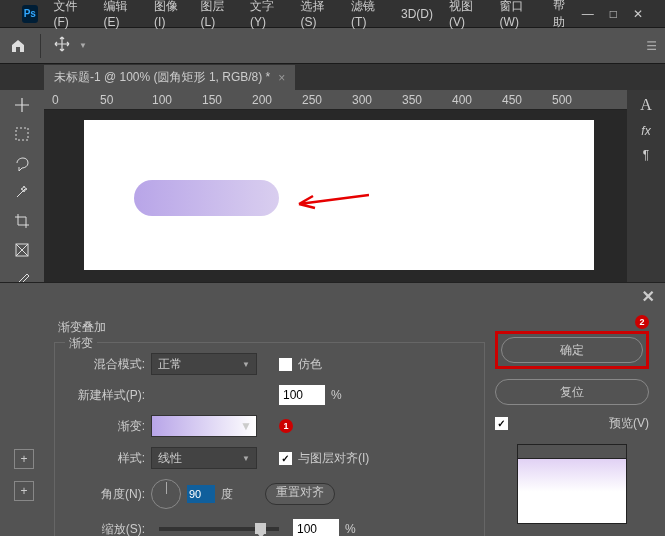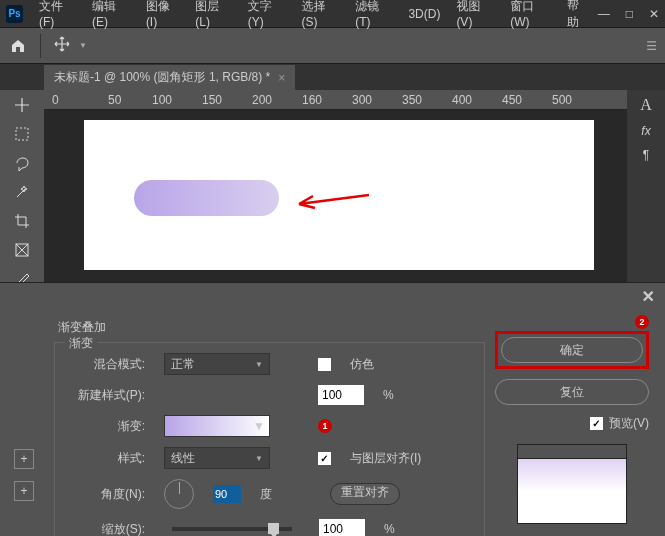--- a/index.html
+++ b/index.html
@@ -1,17 +1,17 @@
 <!DOCTYPE html>
 <html><head>
 <meta charset="utf-8">
 <style>
 *{margin:0;padding:0;box-sizing:border-box;font-family:"Microsoft YaHei",sans-serif;font-size:12px;color:#ccc}
 body{background:#323232;width:665px;height:536px;overflow:hidden}
-.titlebar{background:#323232;height:28px;display:flex;align-items:center;padding:0 6px;border-bottom:1px solid #1a1a1a}
+.titlebar{background:#323232;height:28px;display:flex;align-items:center;padding:0 22px;border-bottom:1px solid #1a1a1a}
 .ps-logo{width:18px;height:18px;background:#001e36;border-radius:3px;display:flex;align-items:center;justify-content:center;color:#31a8ff;font-size:10px;font-weight:bold;margin-right:8px}
 .menu-item{padding:0 8px;cursor:pointer}
 .win-controls{margin-left:auto;display:flex;gap:16px;color:#999}
 .toolbar2{height:36px;background:#535353;border-bottom:1px solid #1a1a1a;display:flex;align-items:center;padding:0 8px;gap:8px}
 .toolbar2 .home{width:20px;height:20px;display:flex;align-items:center;justify-content:center}
 .toolbar2 .divider{width:1px;height:24px;background:#333;margin:0 4px}
 .toolbar2 .hamburger{margin-left:auto;color:#aaa}
 .tab-bar{height:26px;background:#323232;display:flex;align-items:flex-end;padding-left:44px}
 .tab{background:#535353;padding:4px 10px;display:flex;align-items:center;gap:8px;font-size:11px}
 .tab .close{color:#999;cursor:pointer}
@@ -30,21 +30,21 @@
 .dialog-header{height:26px;display:flex;align-items:center;justify-content:flex-end;padding:0 10px;background:#535353}
 .dialog-close{font-size:16px;cursor:pointer;font-weight:bold}
 .dialog-body{display:flex;padding:0 10px;height:228px}
 .left-col{width:44px}
 .left-col .add{width:20px;height:20px;border:1px solid #888;display:flex;align-items:center;justify-content:center;margin-top:140px;margin-left:4px;font-size:12px}
 .left-col .add2{margin-top:12px}
 .settings{flex:1;padding:10px 0}
 .section-title{margin-left:4px;margin-bottom:4px}
 .fieldset{border:1px solid #666;padding:10px 10px 20px 10px;margin-top:6px;position:relative}
 .fieldset .legend{position:absolute;top:-8px;left:10px;background:#535353;padding:0 4px}
-.row{display:flex;align-items:center;margin-bottom:10px;gap:19px}
+.row{display:flex;align-items:center;margin-bottom:10px;gap:6px}
 .label{width:80px;text-align:right}
 .select{background:#434343;border:1px solid #333;height:22px;width:106px;padding:0 6px;display:flex;align-items:center;justify-content:space-between;cursor:pointer}
 .select .arrow-down{font-size:8px;color:#aaa}
 .input{background:#fff;color:#000;border:none;height:20px;width:46px;padding:0 4px;font-size:12px}
 .checkbox{width:13px;height:13px;background:#fff;display:inline-flex;align-items:center;justify-content:center;cursor:pointer}
 .checkbox.checked::after{content:"✓";color:#000;font-size:10px;font-weight:bold}
 .gradient-preview{width:106px;height:22px;background:linear-gradient(90deg,#b8a5e8,#fff);border:1px solid #333;cursor:pointer;display:flex;align-items:center;justify-content:flex-end;padding-right:4px}
 .badge{width:14px;height:14px;background:#cc0000;border-radius:50%;color:#fff;display:flex;align-items:center;justify-content:center;font-size:9px;font-weight:bold}
 .hl-red{border:2px solid #cc0000;padding:1px 4px}
 .angle-dial{width:30px;height:30px;border:1px solid #888;border-radius:50%;position:relative}
@@ -52,21 +52,21 @@
 .angle-input{background:#105f9c;color:#fff;border:none;width:28px;height:18px;padding:0 2px;font-size:11px}
 .btn-small{background:#5a5a5a;border:1px solid #333;height:22px;padding:0 10px;cursor:pointer;border-radius:11px}
 .slider{width:120px;height:4px;background:#333;position:relative;margin:0 8px}
 .slider-thumb-container{display:flex;flex-direction:column;align-items:center;position:absolute;left:96px;top:-4px}
 .slider-thumb{width:11px;height:11px;background:#ccc}
 .slider-point{width:0;height:0;border-left:4px solid transparent;border-right:4px solid transparent;border-top:5px solid #ccc;margin-top:-1px}
 .buttons-col{width:170px;padding:6px 6px 6px 10px}
 .btn{height:26px;border:1px solid #888;border-radius:13px;display:flex;align-items:center;justify-content:center;cursor:pointer;margin-bottom:10px;background:#535353}
 .btn-ok-wrap{border:3px solid #cc0000;padding:3px;margin-bottom:10px}
 .btn-ok-wrap .btn{margin-bottom:0}
-.check-label{display:flex;align-items:center;gap:6px;justify-content:flex-end;margin-top:4px}
+.check-label{display:flex;align-items:center;gap:6px;justify-content:space-between;margin-top:4px}
 .preview-thumb{width:110px;height:80px;margin:12px auto 0;border:1px solid #222;background:linear-gradient(180deg,#d4bef0 0%,#fff 60%);display:flex;flex-direction:column;}
 .preview-thumb .top{height:14px;background:#535353;border-bottom:1px solid #222}
 </style>
 </head>
 <body>
 
 <div class="titlebar">
   <div class="ps-logo">Ps</div>
   <div class="menu-item">文件(F)</div>
   <div class="menu-item">编辑(E)</div>
@@ -142,25 +142,25 @@
       </div>
     <div class="tool">
         <svg width="16" height="16">
           <path stroke="#ddd" fill="none" d="M13 3l-8 8-2 4 4-2 8-8z"></path>
         </svg>
       </div>
   </div>
   <div class="ruler-container">
     <div class="ruler-h">
       <span style="left:8px">0</span>
-      <span style="left:64px">50</span>
+      <span style="left:56px">50</span>
       <span style="left:108px">100</span>
       <span style="left:158px">150</span>
       <span style="left:208px">200</span>
-      <span style="left:258px">160</span>
+      <span style="left:258px">250</span>
       <span style="left:308px">300</span>
       <span style="left:358px">350</span>
       <span style="left:408px">400</span>
       <span style="left:458px">450</span>
       <span style="left:508px">500</span>
     </div>
     <div class="canvas-area">
       <div class="canvas">
         <div class="shape"></div>
         <svg class="arrow">

